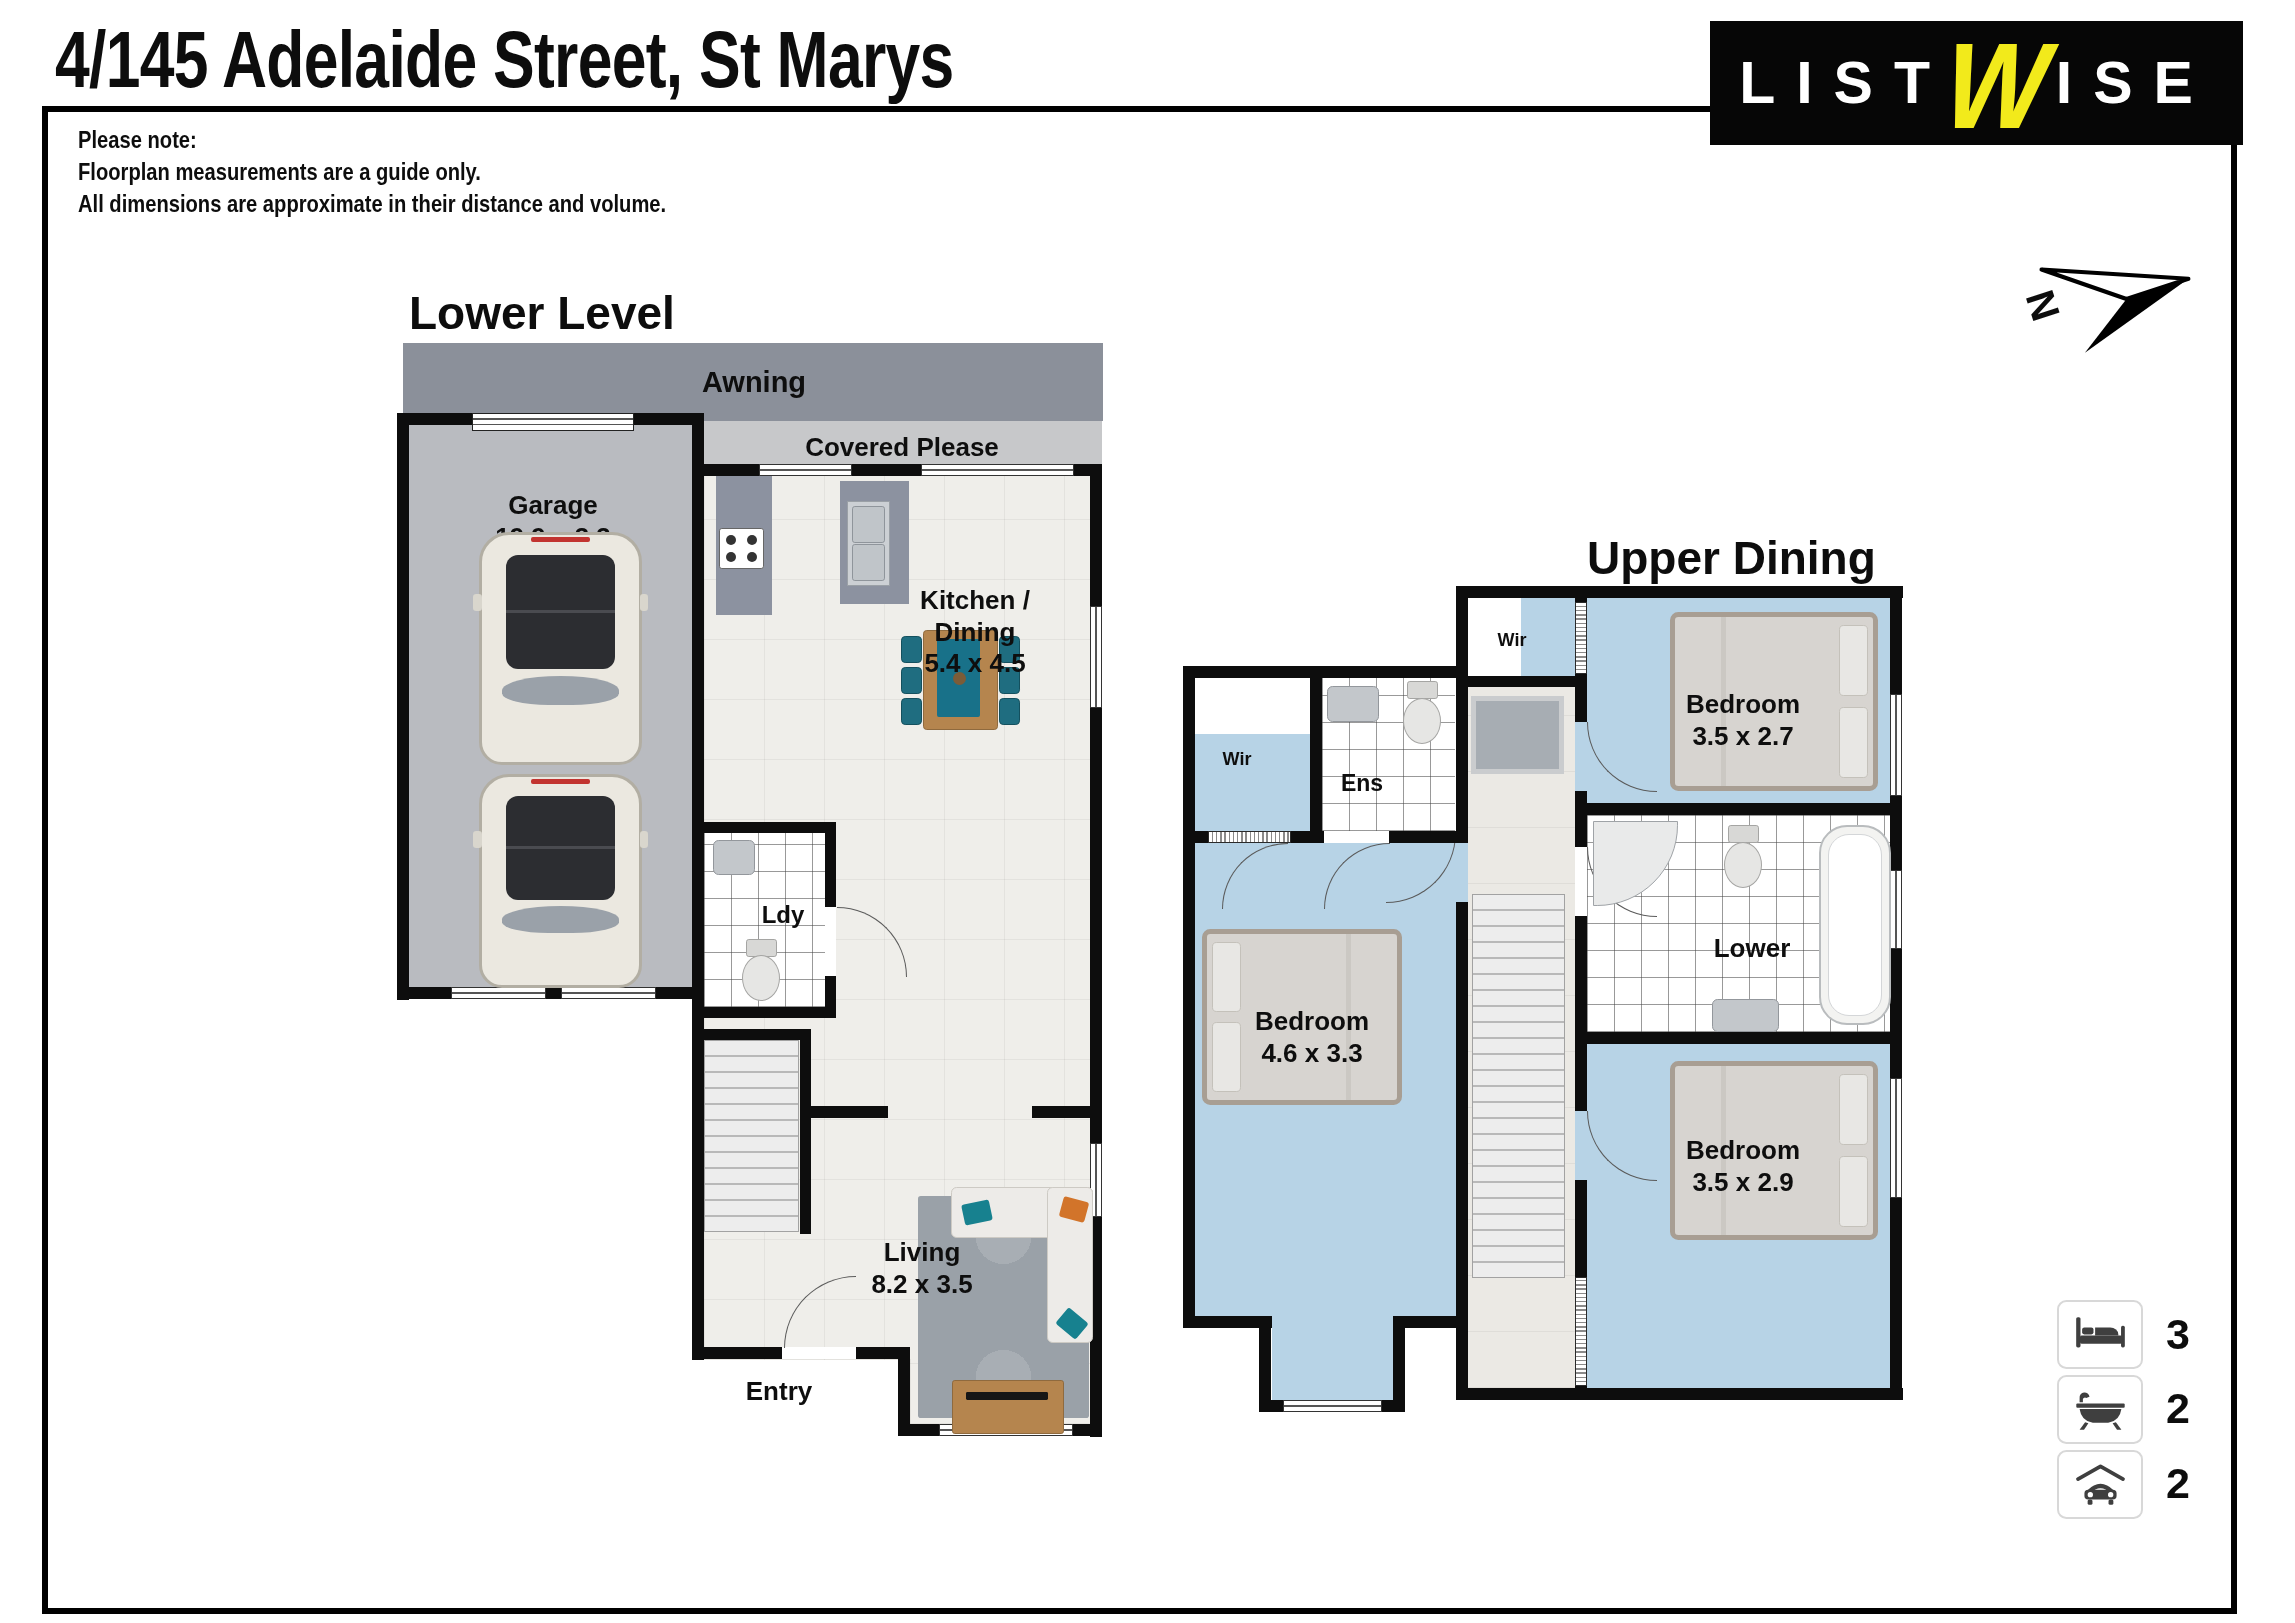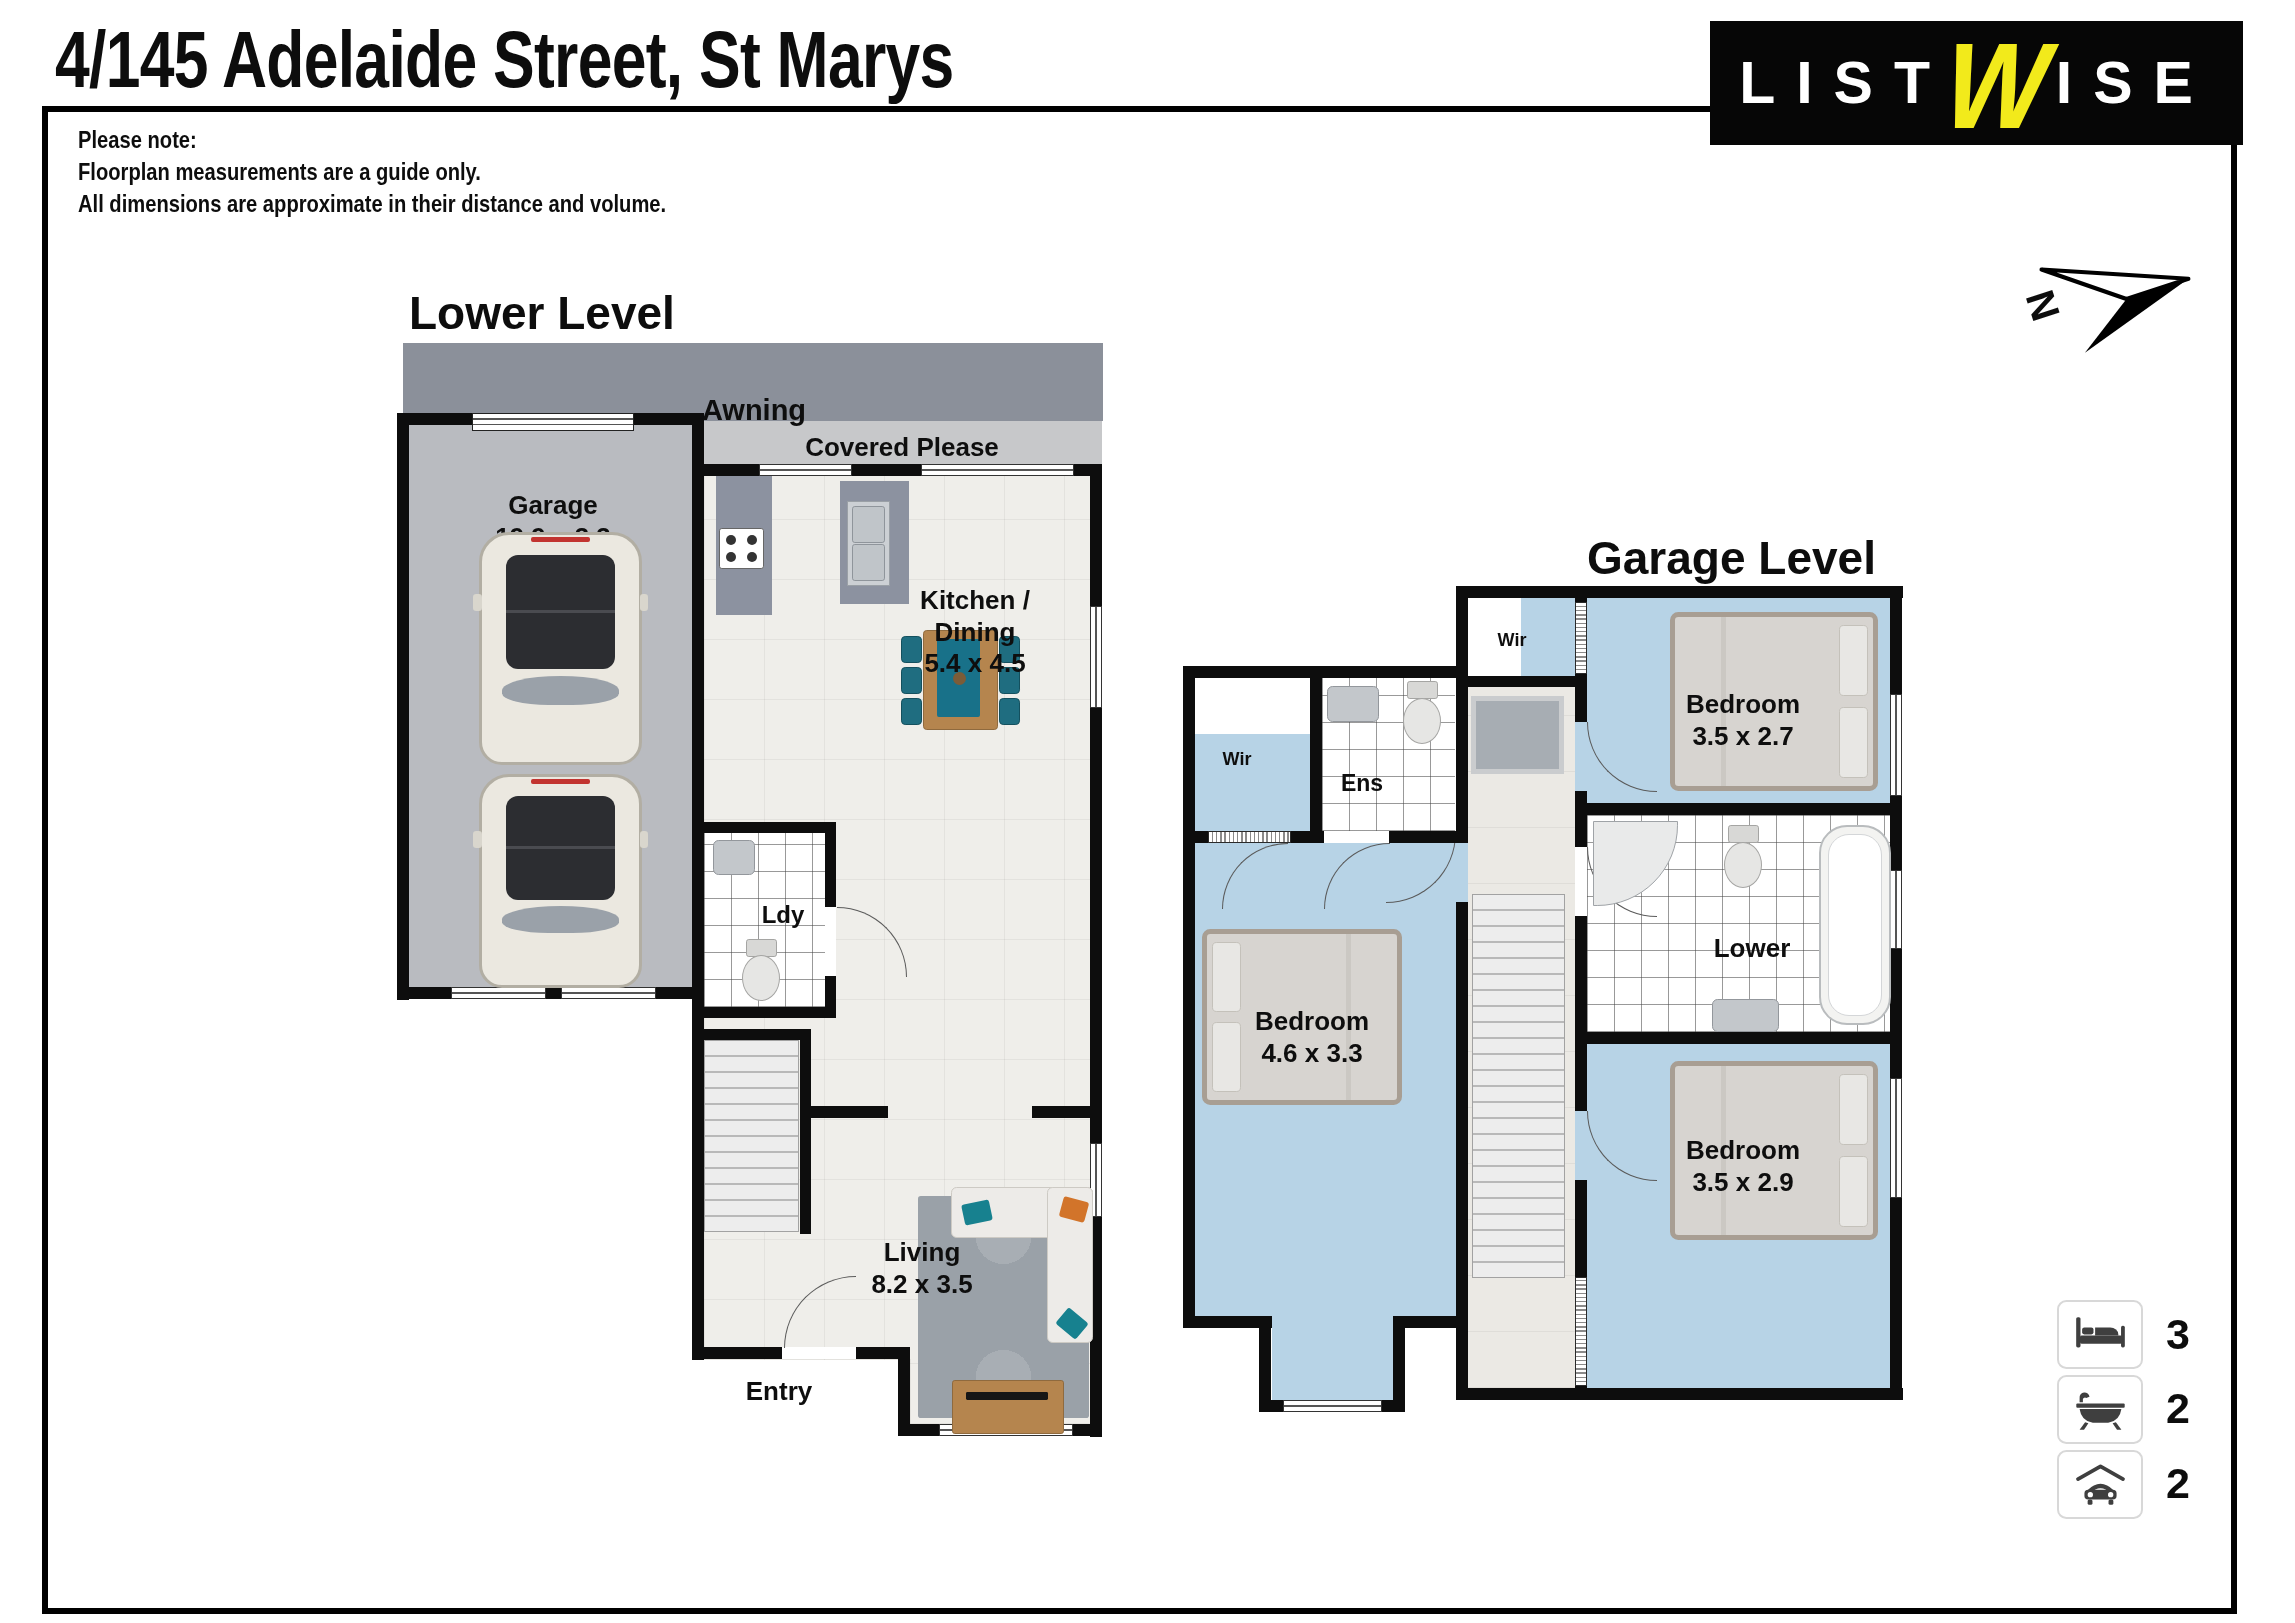--- a/index.html
+++ b/index.html
@@ -174,21 +174,21 @@
 
     <div class="rug" style="left:918px;top:1196px;width:171px;height:222px;"></div>
     <div class="sofa" style="left:951px;top:1187px;width:140px;height:49px;"></div>
     <div class="sofa" style="left:1047px;top:1187px;width:44px;height:154px;"></div>
     <div class="cushion" style="left:963px;top:1202px;width:28px;height:21px;background:#17818f;transform:rotate(-12deg);"></div>
     <div class="cushion" style="left:1061px;top:1199px;width:26px;height:21px;background:#d2742a;transform:rotate(15deg);"></div>
     <div class="cushion" style="left:1059px;top:1313px;width:26px;height:21px;background:#17818f;transform:rotate(40deg);"></div>
     <div class="tvunit" style="left:952px;top:1380px;width:110px;height:52px;"></div>
     <div class="tv" style="left:966px;top:1392px;width:82px;height:8.3px;"></div>
 
-    <div class="lbl f62" style="left:754px;top:383px;margin-top:28px;">Awning</div>
+    <div class="lbl f62" style="left:754px;top:383px;">Awning</div>
     <div class="lbl f56" style="left:902px;top:448px;">Covered Please</div>
     <div class="lbl f56" style="left:553px;top:522px;">Garage
 19.9 x 3.3</div>
     <div class="lbl f56" style="left:975px;top:633px;">Kitchen /
 Dining
 5.4 x 4.5</div>
     <div class="lbl f52" style="left:783px;top:915px;">Ldy</div>
     <div class="lbl f56" style="left:922px;top:1269px;">Living
 8.2 x 3.5</div>
     <div class="lbl f54" style="left:779px;top:1392px;">Entry</div>
@@ -205,21 +205,21 @@
       <div class="tail"></div>
         <div class="glass"></div>
         <div class="gdiv"></div>
         <div class="shield"></div>
       <div class="mirrorL"></div>
         <div class="mirrorR"></div>
     </div>
   </div>
 
   <div>
-    <div class="heading" style="left:1587px;top:531px;">Garage Level</div>
+    <div class="heading" style="left:1587px;top:531px;">Upper Dining</div>
 
     <div class="floor bluefloor" style="left:1468px;top:598px;width:422px;height:790px;"></div>
     <div class="floor hallfloor" style="left:1468px;top:598px;width:107px;height:790px;"></div>
     <div class="floor" style="left:1468px;top:598px;width:54px;height:79px;background:#fff;"></div>
     <div class="floor bluefloor" style="left:1521px;top:598px;width:54px;height:79px;"></div>
     <div class="floor tile" style="left:1587px;top:815px;width:303px;height:217px;"></div>
     <div class="floor" style="left:1195px;top:678px;width:116px;height:56px;background:#fff;"></div>
     <div class="floor bluefloor" style="left:1195px;top:734px;width:116px;height:97px;"></div>
     <div class="floor tile" style="left:1322px;top:678px;width:133px;height:153px;"></div>
     <div class="floor bluefloor" style="left:1195px;top:843px;width:261px;height:473px;"></div>

